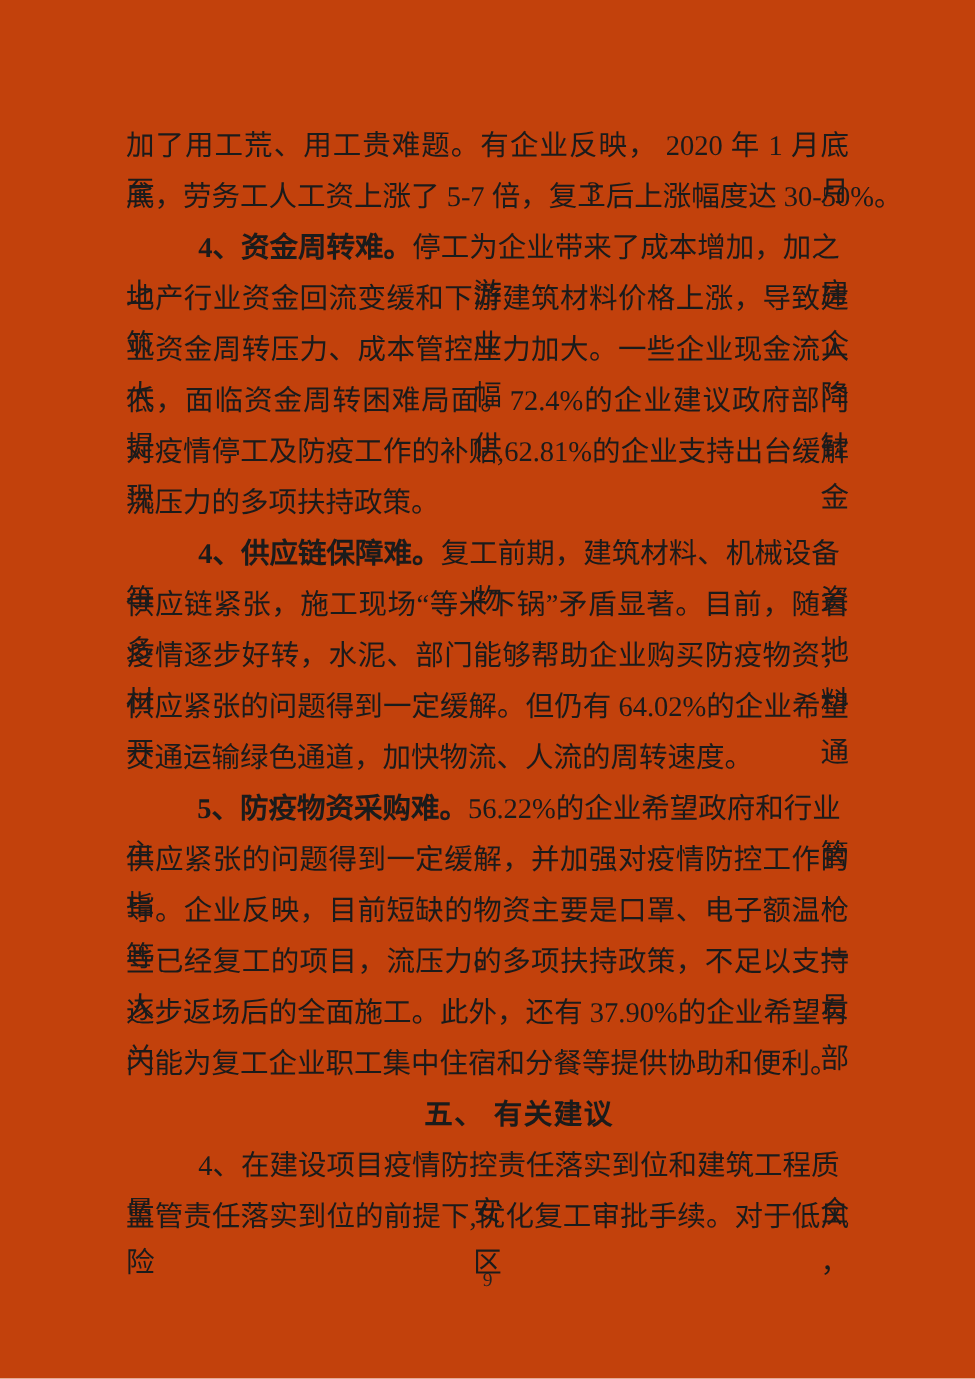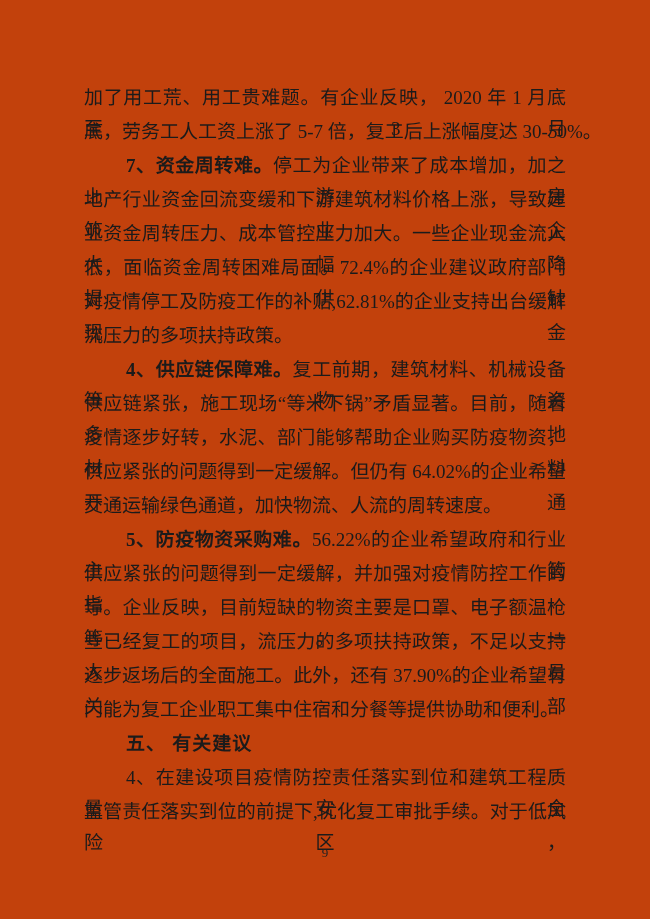--- a/index.html
+++ b/index.html
@@ -23,21 +23,21 @@
     height: 34px;
     line-height: 31px;
     white-space: nowrap;
     overflow: visible;
   }
   .line.just {
     white-space: normal;
     text-align: justify;
     text-align-last: justify;
   }
-  .line.indent { text-indent: 42px; }
+  .line.indent { text-indent: 42px; text-align: center; }
   .line b { font-weight: 700; }
   .line.heading {
     font-family: "Liberation Sans", "DejaVu Sans", sans-serif;
     font-weight: 700;
     letter-spacing: 1px;
   }
   .page-number {
     position: absolute;
     top: 845px;
     left: 0;
@@ -47,21 +47,21 @@
     color: #222222;
   }
 </style>
 </head>
 <body>
 
 <div class="page">
   <div class="text-block">
       <div class="line just"><span>加了用工荒、用工贵难题。有企业反映， 2020 年 1 月底至 3 月</span></div>
       <div class="line"><span>底，劳务工人工资上涨了 5-7 倍，复工后上涨幅度达 30-50%。</span></div>
-      <div class="line just indent"><b>7、资金周转难。</b><span>停工为企业带来了成本增加，加之上游房</span></div>
+      <div class="line just indent"><b>4、资金周转难。</b><span>停工为企业带来了成本增加，加之上游房</span></div>
       <div class="line just"><span>地产行业资金回流变缓和下游建筑材料价格上涨，导致建筑业企</span></div>
       <div class="line just"><span>业资金周转压力、成本管控压力加大。一些企业现金流入大幅降</span></div>
       <div class="line just"><span>低，面临资金周转困难局面。72.4%的企业建议政府部门提供针</span></div>
       <div class="line just"><span>对疫情停工及防疫工作的补贴,62.81%的企业支持出台缓解现金</span></div>
       <div class="line"><span>流压力的多项扶持政策。</span></div>
       <div class="line just indent"><b>4、供应链保障难。</b><span>复工前期，建筑材料、机械设备等物资</span></div>
       <div class="line just"><span>供应链紧张，施工现场“等米下锅”矛盾显著。目前，随着多地</span></div>
       <div class="line just"><span>疫情逐步好转，水泥、部门能够帮助企业购买防疫物资，材料</span></div>
       <div class="line just"><span>供应紧张的问题得到一定缓解。但仍有 64.02%的企业希望开通</span></div>
       <div class="line"><span>交通运输绿色通道，加快物流、人流的周转速度。</span></div>

